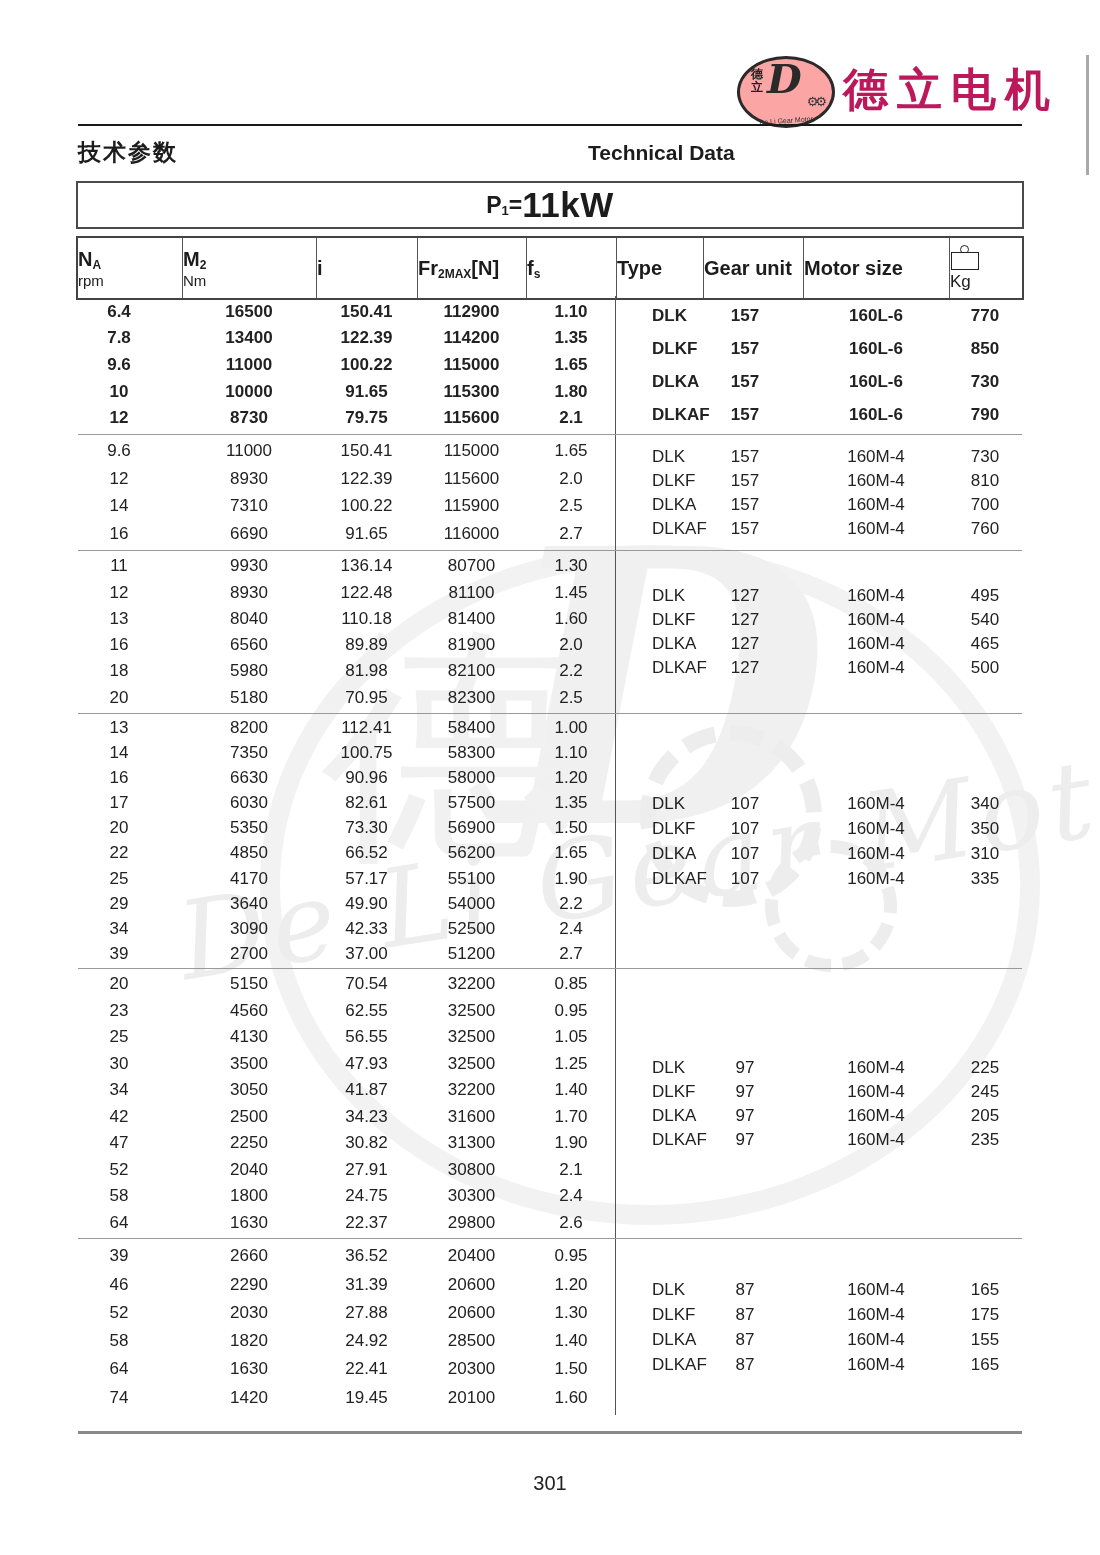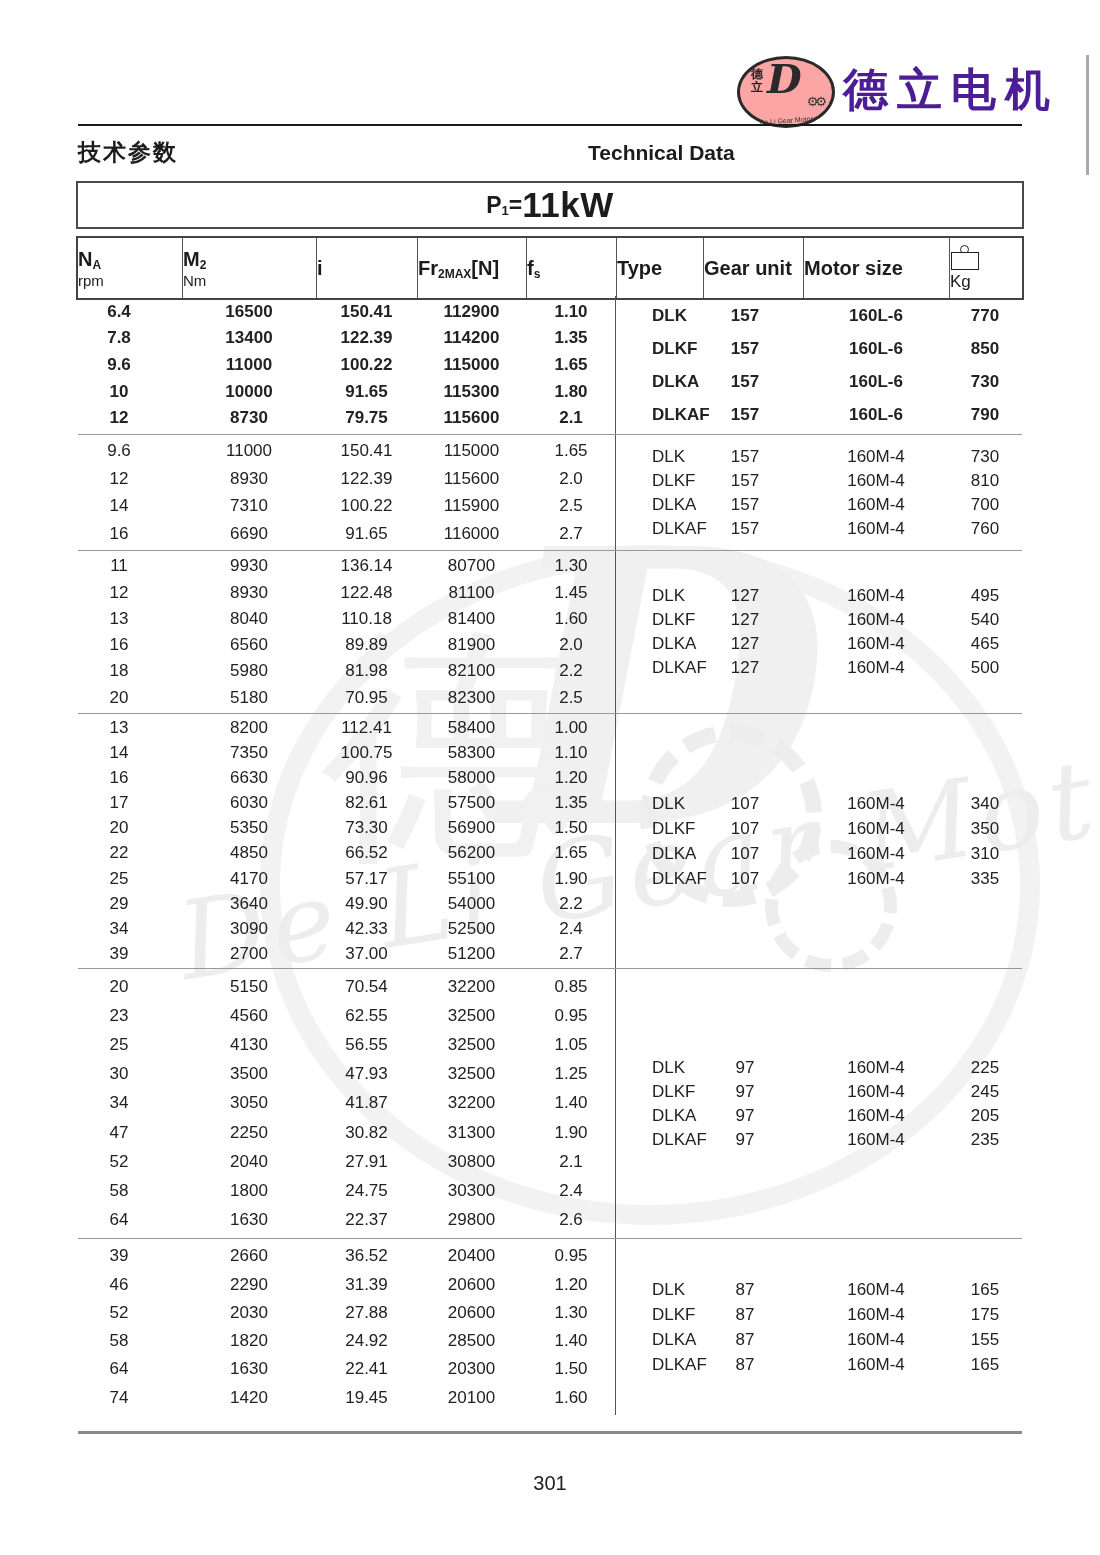--- a/index.html
+++ b/index.html
@@ -27,21 +27,21 @@
   .oval{position:absolute;left:737px;top:56px;width:92px;height:66px;
         border:3px solid #2a2a2a;border-radius:50%;background:#fca5a5;}
   .oval-zh{position:absolute;left:11px;top:9px;width:14px;font-size:12px;line-height:13px;
            font-weight:bold;word-break:break-all;color:#222;}
   .oval-D{position:absolute;left:27px;top:-2px;font-family:"DejaVu Serif",serif;
           font-style:italic;font-weight:900;font-size:40px;line-height:1.1;color:#2a2a2a;}
   .oval-gears{position:absolute;right:8px;bottom:16px;font-size:13px;color:#333;letter-spacing:-3px;}
   .oval-sub{position:absolute;left:-6px;right:-6px;bottom:1px;text-align:center;font-size:7px;
             color:#333;transform:rotate(-4deg);white-space:nowrap;}
   .company{position:absolute;left:843px;top:60px;font-family:"DejaVu Serif",serif;
-           font-weight:bold;font-size:45px;letter-spacing:9px;color:#4c1d95;white-space:nowrap;}
+           font-weight:bold;font-size:45px;letter-spacing:9px;color:#be185d;white-space:nowrap;}
   .edge-mark{position:absolute;left:1086px;top:55px;width:3px;height:120px;background:#a9a9a9;}
 
   .top-rule{position:absolute;left:78px;top:124px;width:944px;height:2px;background:#1a1a1a;}
   .title-zh{position:absolute;left:78px;top:137px;font-size:23px;font-weight:bold;letter-spacing:2px;}
   .title-en{position:absolute;left:588px;top:141px;font-size:21px;font-weight:bold;}
 
   
   .pbox{position:absolute;left:76px;top:181px;width:944px;height:44px;border:2px solid #4a4a4a;
         display:flex;align-items:center;justify-content:center;background:transparent;}
   .pbox .pp{font-size:23px;font-weight:bold;}
@@ -487,20 +487,27 @@
               <span class="cell l4">1.25</span>
             </div>
             <div class="drow">
               <span class="cell l0">34</span>
               <span class="cell l1">3050</span>
               <span class="cell l2">41.87</span>
               <span class="cell l3">32200</span>
               <span class="cell l4">1.40</span>
             </div>
             <div class="drow">
+              <span class="cell l0">42</span>
+              <span class="cell l1">2500</span>
+              <span class="cell l2">34.23</span>
+              <span class="cell l3">31600</span>
+              <span class="cell l4">1.70</span>
+            </div>
+            <div class="drow">
               <span class="cell l0">47</span>
               <span class="cell l1">2250</span>
               <span class="cell l2">30.82</span>
               <span class="cell l3">31300</span>
               <span class="cell l4">1.90</span>
             </div>
             <div class="drow">
               <span class="cell l0">52</span>
               <span class="cell l1">2040</span>
               <span class="cell l2">27.91</span>

